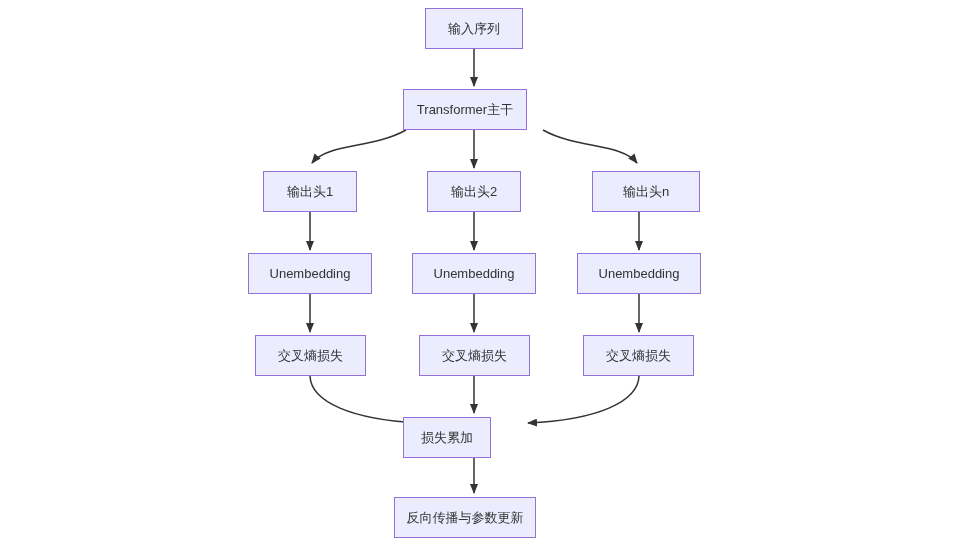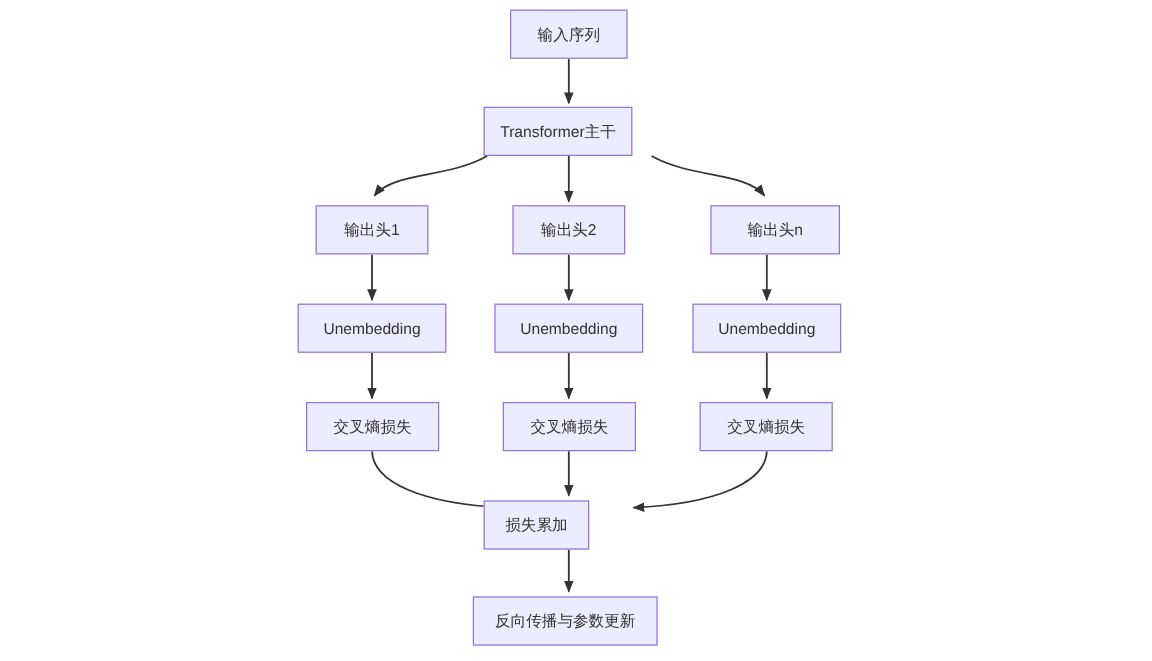--- a/index.html
+++ b/index.html
@@ -48,21 +48,21 @@
   .n-head1      { left: 263px; top: 171px; width: 94px; }
   .n-head2      { left: 427px; top: 171px; width: 94px; }
   .n-headn      { left: 592px; top: 171px; width: 108px; }
   .n-unembed1   { left: 248px; top: 253px; width: 124px; }
   .n-unembed2   { left: 412px; top: 253px; width: 124px; }
   .n-unembedn   { left: 577px; top: 253px; width: 124px; }
   .n-ce1        { left: 255px; top: 335px; width: 111px; }
   .n-ce2        { left: 419px; top: 335px; width: 111px; }
   .n-cen        { left: 583px; top: 335px; width: 111px; }
   .n-losssum    { left: 403px; top: 417px; width: 88px; }
-  .n-backprop   { left: 394px; top: 497px; width: 154px; }
+  .n-backprop   { left: 394px; top: 497px; width: 142px; }
 </style>
 </head>
 <body>
 
 <div class="canvas">
 
   <svg class="edges" viewBox="0 0 960 551" xmlns="http://www.w3.org/2000/svg">
     <defs>
       <marker id="arrow" viewBox="0 0 10 8" refX="9" refY="4" markerWidth="10" markerHeight="8" markerUnits="userSpaceOnUse" orient="auto">
         <path d="M0,0 L10,4 L0,8 Z" style="fill: var(--edge-stroke, #333333);"></path>

